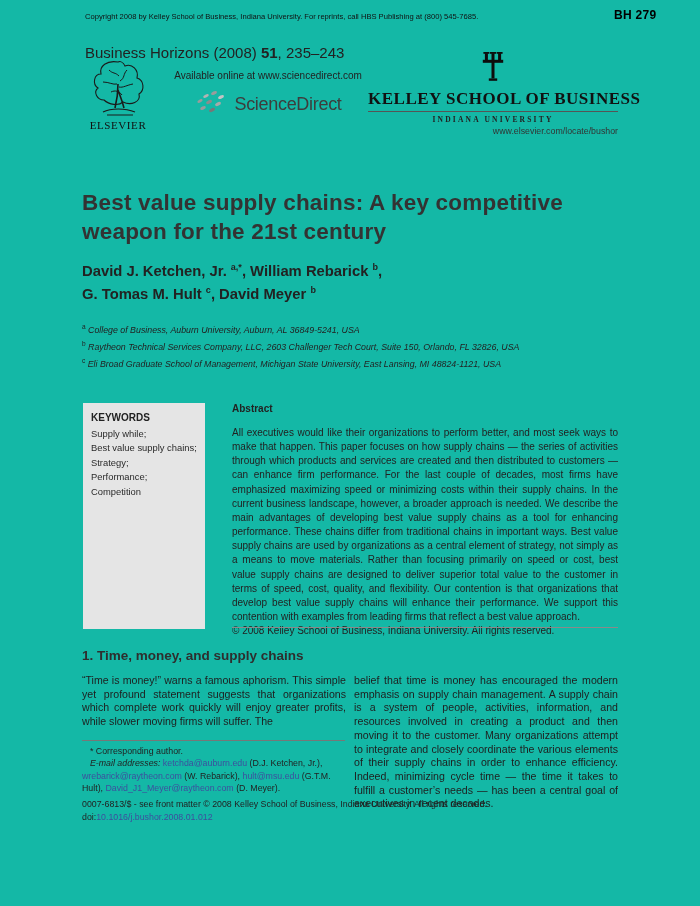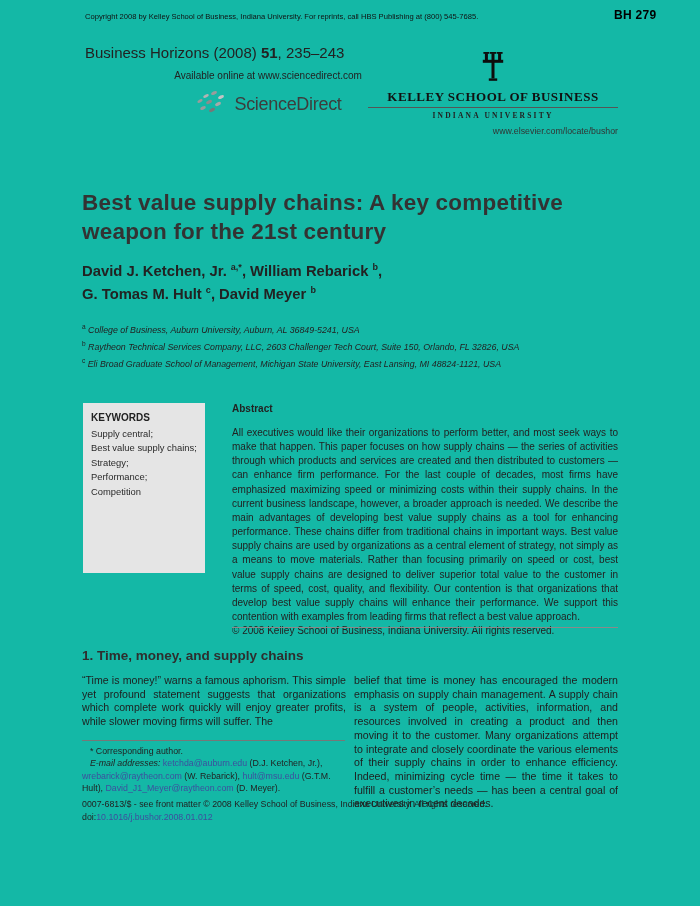--- a/index.html
+++ b/index.html
@@ -20,34 +20,34 @@
   .elsevier-block svg { display:block; margin:0 auto; }
   .elsevier-name { font-family:"Liberation Serif", serif; font-size:11px; letter-spacing:.6px; color:#111; margin-top:1px; }
 
   .sd-block { position:absolute; left:168px; top:70px; width:200px; text-align:center; }
   .sd-available { font-size:10px; color:#222; }
   .sd-logo-row { display:flex; align-items:center; justify-content:center; margin-top:8px; }
   .sd-name { font-size:18px; color:#3d3d3d; letter-spacing:-0.3px; margin-left:4px; }
 
   .kelley-block { position:absolute; right:82px; top:50px; width:250px; text-align:center; }
   .kelley-block svg { display:block; margin:0 auto; }
-  .kelley-name { font-family:"Liberation Serif", serif; font-size:13px; font-weight:bold; letter-spacing:.5px; color:#111; margin-top:5px; white-space:nowrap; }
+  .kelley-name { font-family:"Liberation Serif", serif; font-size:17px; font-weight:bold; letter-spacing:.5px; color:#111; margin-top:5px; white-space:nowrap; }
   .kelley-rule { border:none; border-top:1px solid #555; margin:2px 0 3px 0; }
   .kelley-sub { font-family:"Liberation Serif", serif; font-size:7.5px; font-weight:bold; letter-spacing:2.2px; color:#222; }
   .site-url { position:absolute; right:82px; top:126px; font-size:8.8px; color:#333; }
 
   
   .title { position:absolute; left:82px; top:188px; width:500px; font-size:22.5px; line-height:29px; font-weight:bold; color:#333; letter-spacing:.2px; }
   .authors { position:absolute; left:82px; top:258px; width:500px; font-size:14.8px; line-height:19px; color:#222; font-weight:bold; font-weight:600; }
   .authors sup { font-size:9px; }
   .affils { position:absolute; left:82px; top:320px; width:540px; font-size:8.8px; line-height:13px; font-style:italic; color:#222; }
   .affils sup { font-size:6.5px; font-style:normal; }
 
   
-  .keywords-box { position:absolute; left:83px; top:403px; width:122px; height:170px; background:#e5e5e5; padding:9px 8px; }
+  .keywords-box { position:absolute; left:83px; top:403px; width:122px; height:226px; background:#e5e5e5; padding:9px 8px; }
   .keywords-title { font-size:10px; font-weight:bold; color:#222; margin-bottom:4px; }
   .keywords-list { font-size:9.4px; line-height:14.4px; color:#2a2a2a; }
 
   .abstract { position:absolute; left:232px; top:403px; width:386px; }
   .abstract-title { font-size:10px; font-weight:bold; color:#222; }
   .abstract-body { margin-top:12px; font-size:10px; line-height:14.15px; text-align:justify; color:#222; }
   .abstract-copy { font-size:10px; line-height:14.15px; color:#222; }
   .abstract-rule { position:absolute; left:232px; top:627px; width:386px; border:none; border-top:1px solid #8a8a8a; }
 
   
@@ -72,20 +72,31 @@
 
 <div class="page">
 
   <div class="copyright">Copyright 2008 by Kelley School of Business, Indiana University. For reprints, call HBS Publishing at (800) 545-7685.</div>
   <div class="doc-code">BH 279</div>
 
   <div class="journal-line">
     <span>Business Horizons (2008) </span><span class="vol">51</span><span>, 235–243</span>
   </div>
 
+  <div class="elsevier-block">
+    <span>
+      <svg width="58" height="60" viewBox="0 0 58 60" fill="none" stroke="#1a1a1a" stroke-width="1.3">
+        <path d="M29 4 C 18 2, 10 8, 12 16 C 5 16, 3 26, 9 30 C 4 34, 8 42, 15 42 C 20 47, 30 48, 34 44 C 42 48, 52 44, 50 36 C 56 32, 55 22, 48 20 C 50 12, 43 5, 36 8 C 34 4, 31 3, 29 4 Z" stroke-width="1.1"></path>
+        <path d="M20 12 C 24 16, 26 14, 30 18 M38 12 C 34 16, 36 20, 31 23 M14 24 C 20 24, 24 27, 28 26 M44 26 C 38 27, 34 30, 30 29 M22 34 C 26 32, 30 33, 33 37" stroke-width="1"></path>
+        <path d="M29 26 C 29 34, 28 42, 26 50 M29 32 C 31 38, 33 42, 35 50" stroke-width="1.6"></path>
+        <path d="M14 54 C 22 50, 36 50, 46 54 M18 57 L 44 57" stroke-width="1.2"></path>
+      </svg>
+    </span>
+    <div class="elsevier-name">ELSEVIER</div>
+  </div>
 
   <div class="sd-block">
     <div class="sd-available">Available online at www.sciencedirect.com</div>
     <div class="sd-logo-row">
       <span>
         <svg width="36" height="26" viewBox="0 0 36 26">
           <g fill="#9b9b9b">
             <ellipse cx="20" cy="4" rx="3.2" ry="1.6" transform="rotate(-25 20 4)"></ellipse>
             <ellipse cx="12" cy="7" rx="3.0" ry="1.5" transform="rotate(-25 12 7)" fill="#b3b3b3"></ellipse>
             <ellipse cx="27" cy="8" rx="3.2" ry="1.6" transform="rotate(-25 27 8)" fill="#c4c4c4"></ellipse>
@@ -132,21 +143,21 @@
 
   <div class="affils">
     <div><sup>a</sup><span> College of Business, Auburn University, Auburn, AL 36849-5241, USA</span></div>
     <div><sup>b</sup><span> Raytheon Technical Services Company, LLC, 2603 Challenger Tech Court, Suite 150, Orlando, FL 32826, USA</span></div>
     <div><sup>c</sup><span> Eli Broad Graduate School of Management, Michigan State University, East Lansing, MI 48824-1121, USA</span></div>
   </div>
 
   <div class="keywords-box">
     <div class="keywords-title">KEYWORDS</div>
     <div class="keywords-list">
-      <div>Supply central;</div>
+      <div>Supply while;</div>
       <div>Best value supply chains;</div>
       <div>Strategy;</div>
       <div>Performance;</div>
       <div>Competition</div>
     </div>
   </div>
 
   <div class="abstract">
     <div class="abstract-title">Abstract</div>
     <div class="abstract-body">All executives would like their organizations to perform better, and most seek ways to make that happen. This paper focuses on how supply chains — the series of activities through which products and services are created and then distributed to customers — can enhance firm performance. For the last couple of decades, most firms have emphasized maximizing speed or minimizing costs within their supply chains. In the current business landscape, however, a broader approach is needed. We describe the main advantages of developing best value supply chains as a tool for enhancing performance. These chains differ from traditional chains in important ways. Best value supply chains are used by organizations as a central element of strategy, not simply as a means to move materials. Rather than focusing primarily on speed or cost, best value supply chains are designed to deliver superior total value to the customer in terms of speed, cost, quality, and flexibility. Our contention is that organizations that develop best value supply chains will enhance their performance. We support this contention with examples from leading firms that reflect a best value approach.</div>

